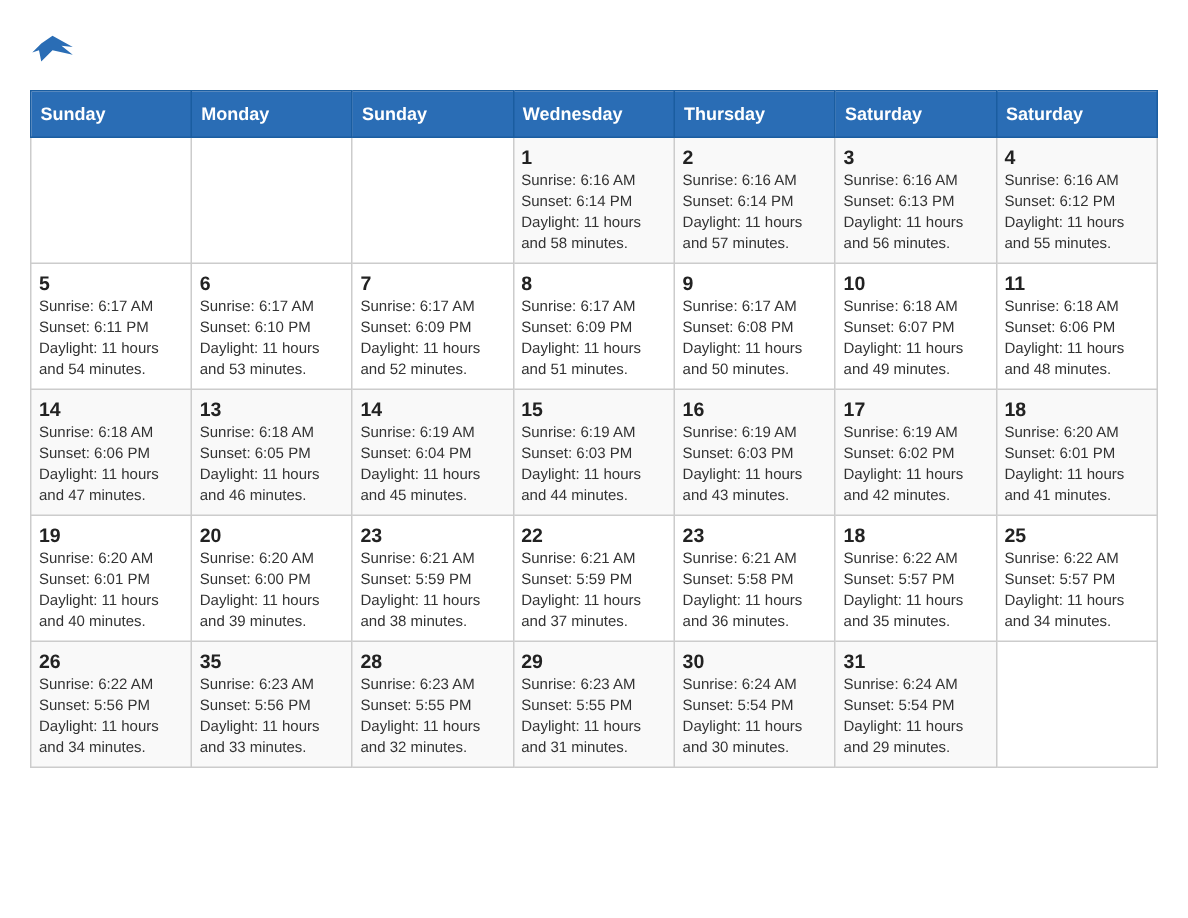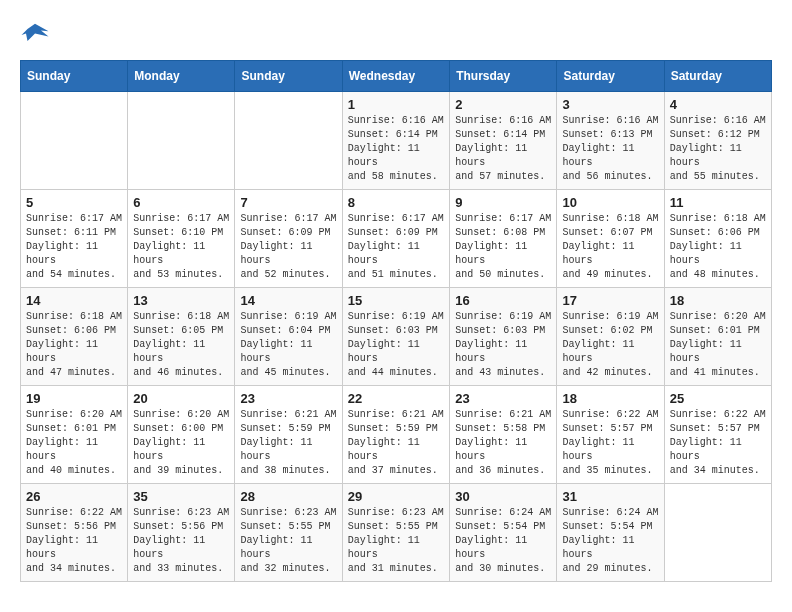--- a/index.html
+++ b/index.html
@@ -75,21 +75,20 @@
     .day-number {
       font-size: 13px;
       font-weight: bold;
       margin-bottom: 2px;
       color: #222;
     }
     .day-info {
       font-size: 10px;
       color: #333;
       line-height: 1.4;
-      font-family: Liberation Mono, monospace;
     }
     .empty-cell {
       background: #fff !important;
     }
   </style>
 </head>
 <body>
 
 <div class="header">
   <div class="logo">

